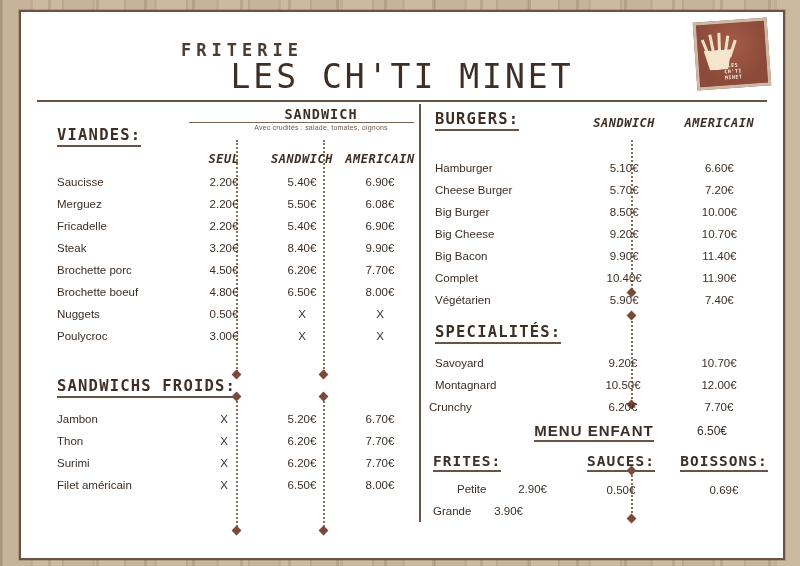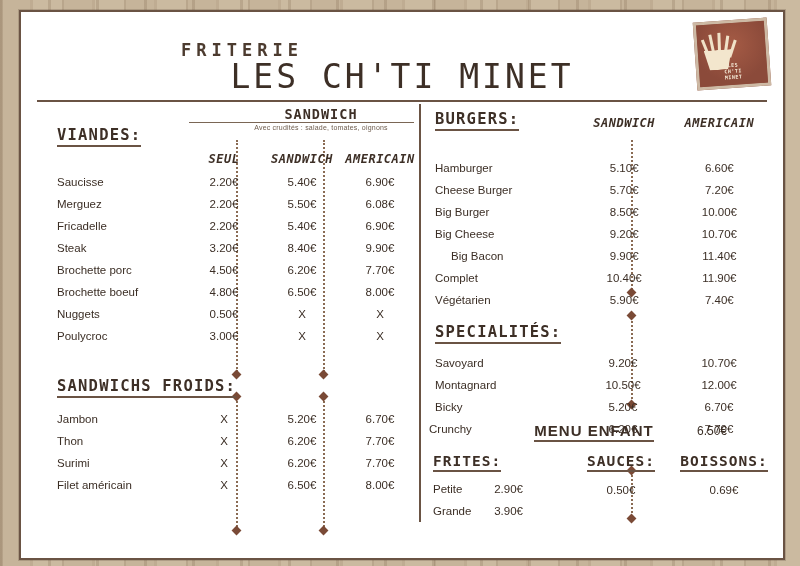--- a/index.html
+++ b/index.html
@@ -320,21 +320,21 @@
             <td class="item" style="padding-left:14px;">Big Burger</td>
             <td class="price">8.50€</td>
             <td class="price">10.00€</td>
           </tr>
       <tr>
             <td class="item" style="padding-left:14px;">Big Cheese</td>
             <td class="price">9.20€</td>
             <td class="price">10.70€</td>
           </tr>
       <tr>
-            <td class="item" style="padding-left:30px;">Big Bacon</td>
+            <td class="item" style="padding-left:14px;">Big Bacon</td>
             <td class="price">9.90€</td>
             <td class="price">11.40€</td>
           </tr>
       <tr>
             <td class="item" style="padding-left:14px;">Complet</td>
             <td class="price">10.40€</td>
             <td class="price">11.90€</td>
           </tr>
       <tr>
             <td class="item" style="padding-left:14px;">Végétarien</td>
@@ -353,42 +353,37 @@
             <td class="item" style="padding-left:14px;width:140px;">Savoyard</td>
             <td class="price" style="width:96px;">9.20€</td>
             <td class="price" style="width:96px;">10.70€</td>
           </tr>
       <tr>
             <td class="item" style="padding-left:14px;">Montagnard</td>
             <td class="price">10.50€</td>
             <td class="price">12.00€</td>
           </tr>
       <tr>
-            <td class="item" style="padding-left:14px;">Bicky</td>
-            <td class="price">5.20€</td>
-            <td class="price">6.70€</td>
-          </tr>
-      <tr>
             <td class="item" style="padding-left:8px;">Crunchy</td>
             <td class="price">6.20€</td>
             <td class="price">7.70€</td>
           </tr>
     </tbody>
       </table>
   </div>
 
   <div class="menu-enfant">
     <span class="me-t">MENU ENFANT</span>
     <span class="me-p">6.50€</span>
   </div>
 
   <div class="bottom-right">
     <div class="br-col" style="left:12px;width:150px;">
       <span class="br-title">FRITES:</span>
-      <div class="br-row" style="margin-top:6px;">
+      <div class="br-row" style="margin-top:6px;margin-left:24px;">
         <span class="n">Petite</span>
         <span class="p">2.90€</span>
       </div>
       <div class="br-row">
         <span class="n">Grande</span>
         <span class="p">3.90€</span>
       </div>
     </div>
     <div class="br-col" style="left:145px;width:110px;text-align:center;">
       <span class="br-title">SAUCES:</span>

